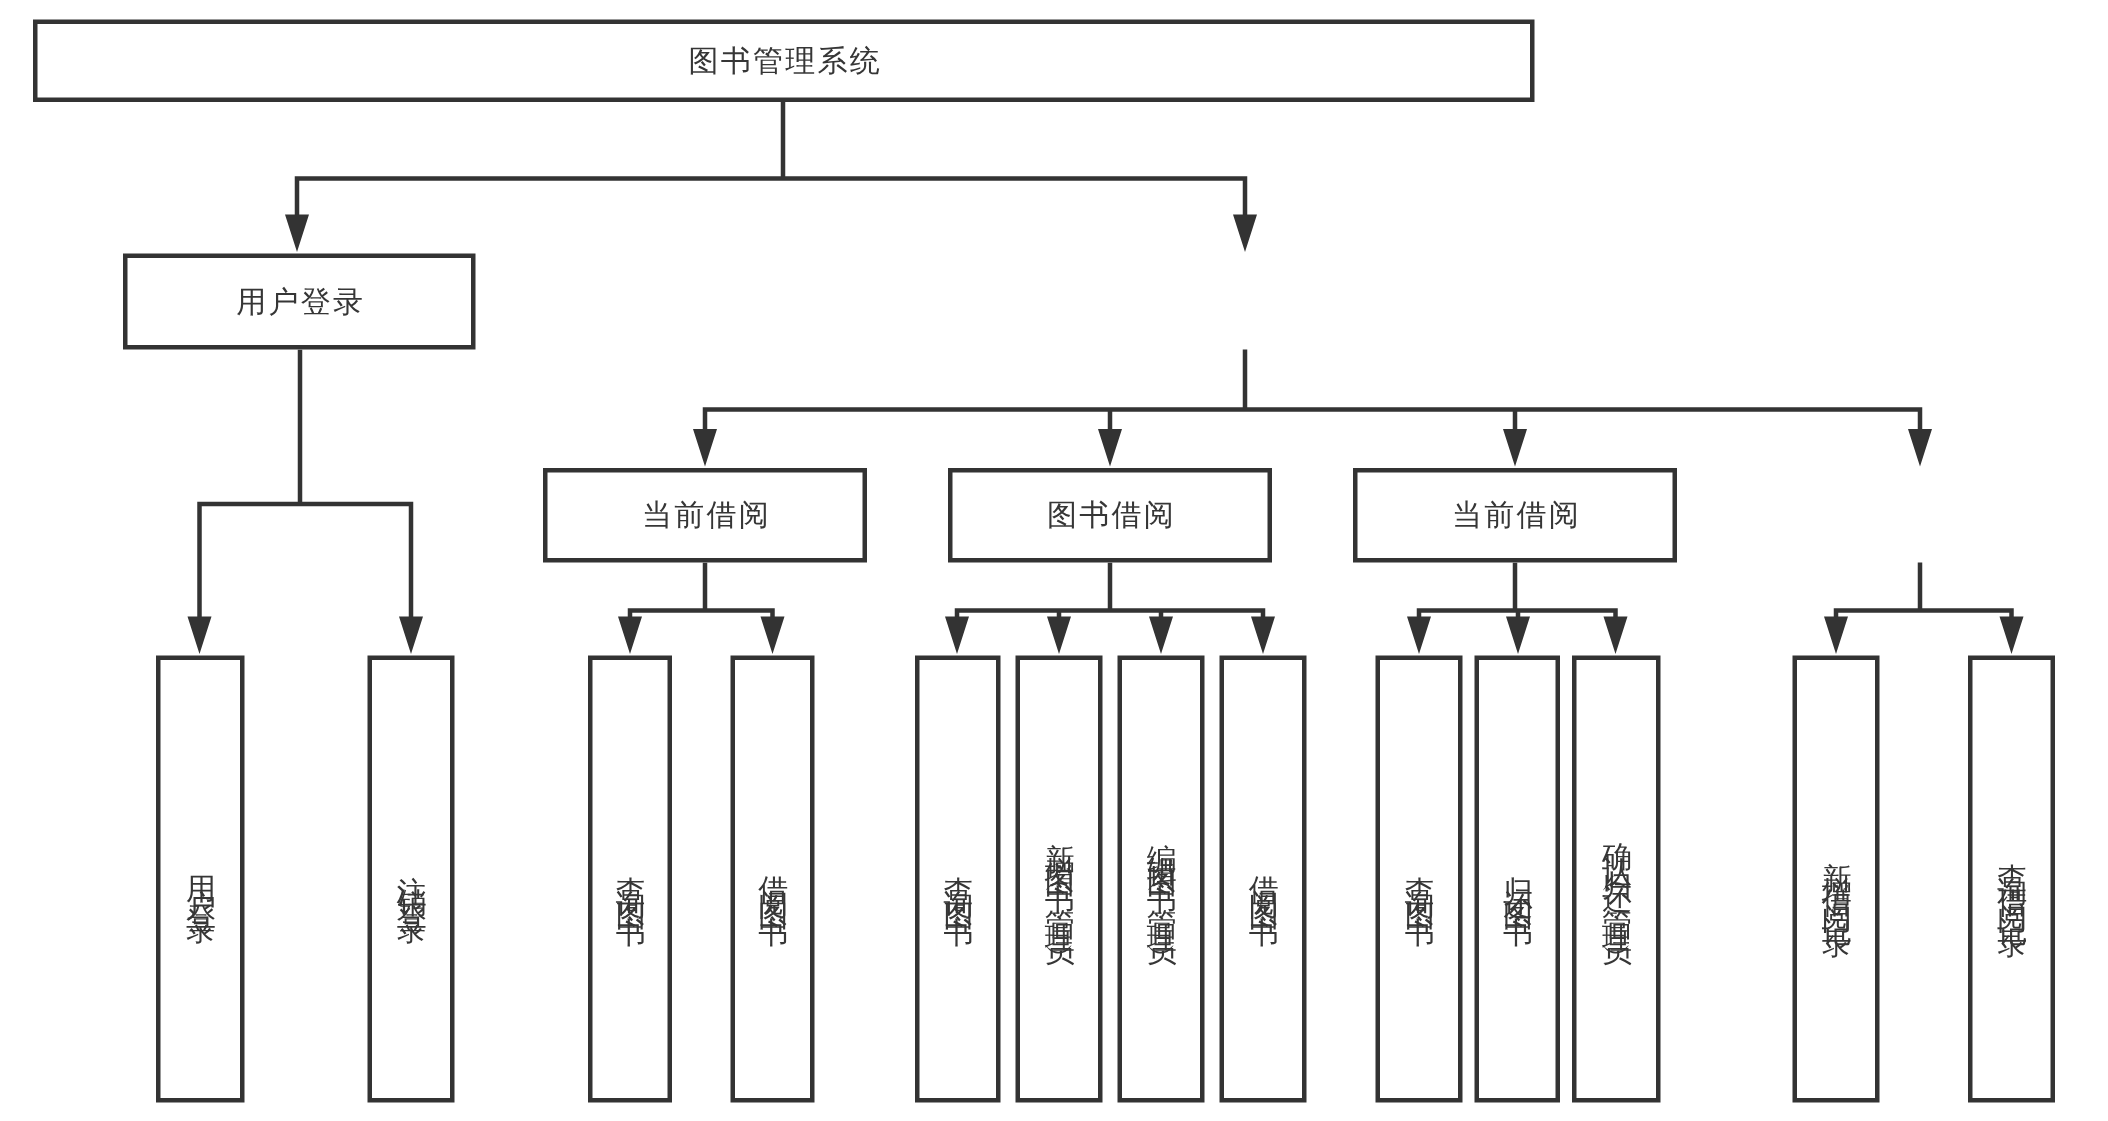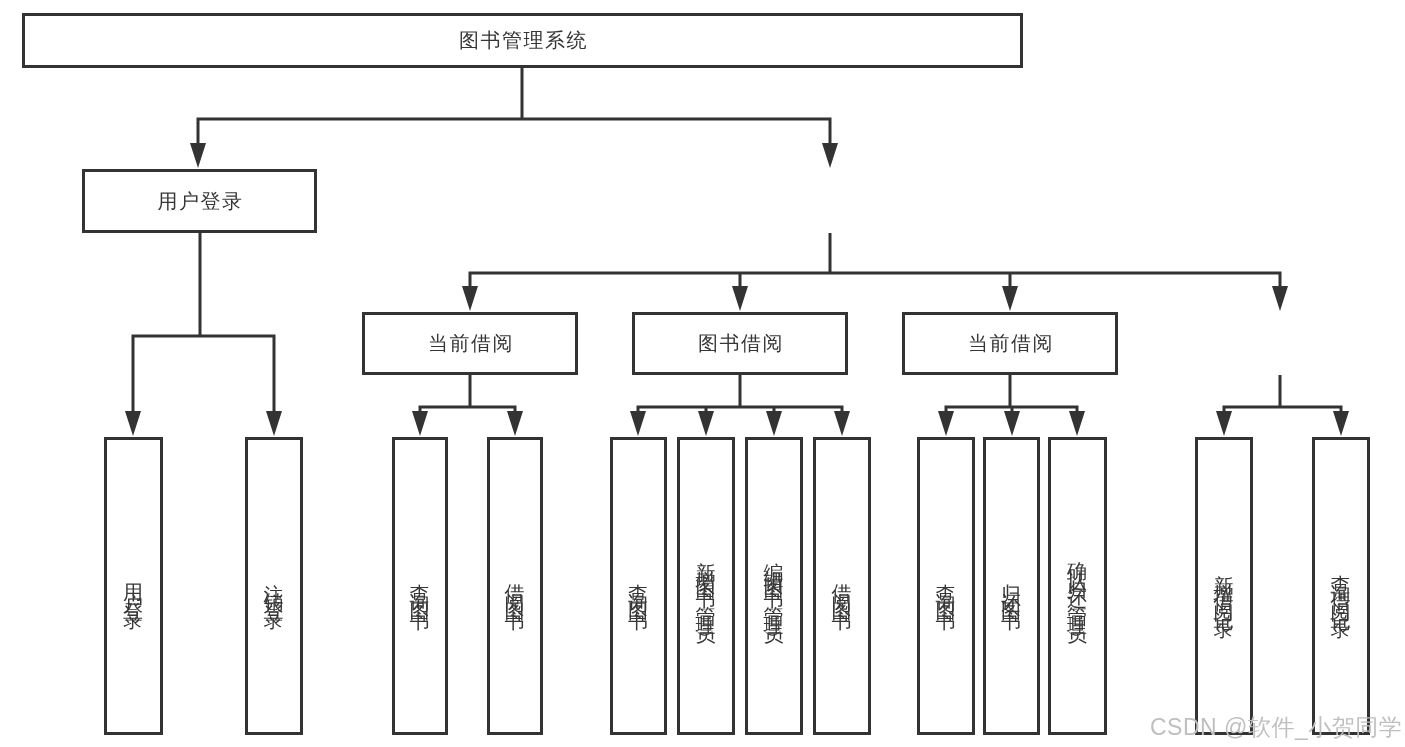--- a/index.html
+++ b/index.html
@@ -141,15 +141,14 @@
     <span class="v-text">确认归还（管理员）</span>
   </div>
 
   <div class="node v-node" style="left:1195px; top:437px; width:58px; height:298px;">
     <span class="v-text">新增借阅记录</span>
   </div>
   <div class="node v-node" style="left:1312px; top:437px; width:58px; height:298px;">
     <span class="v-text">查询借阅记录</span>
   </div>
 
-  <div class="watermark">CSDN @软件_小贺同学</div>
 
 </div>
 
 </body></html>

